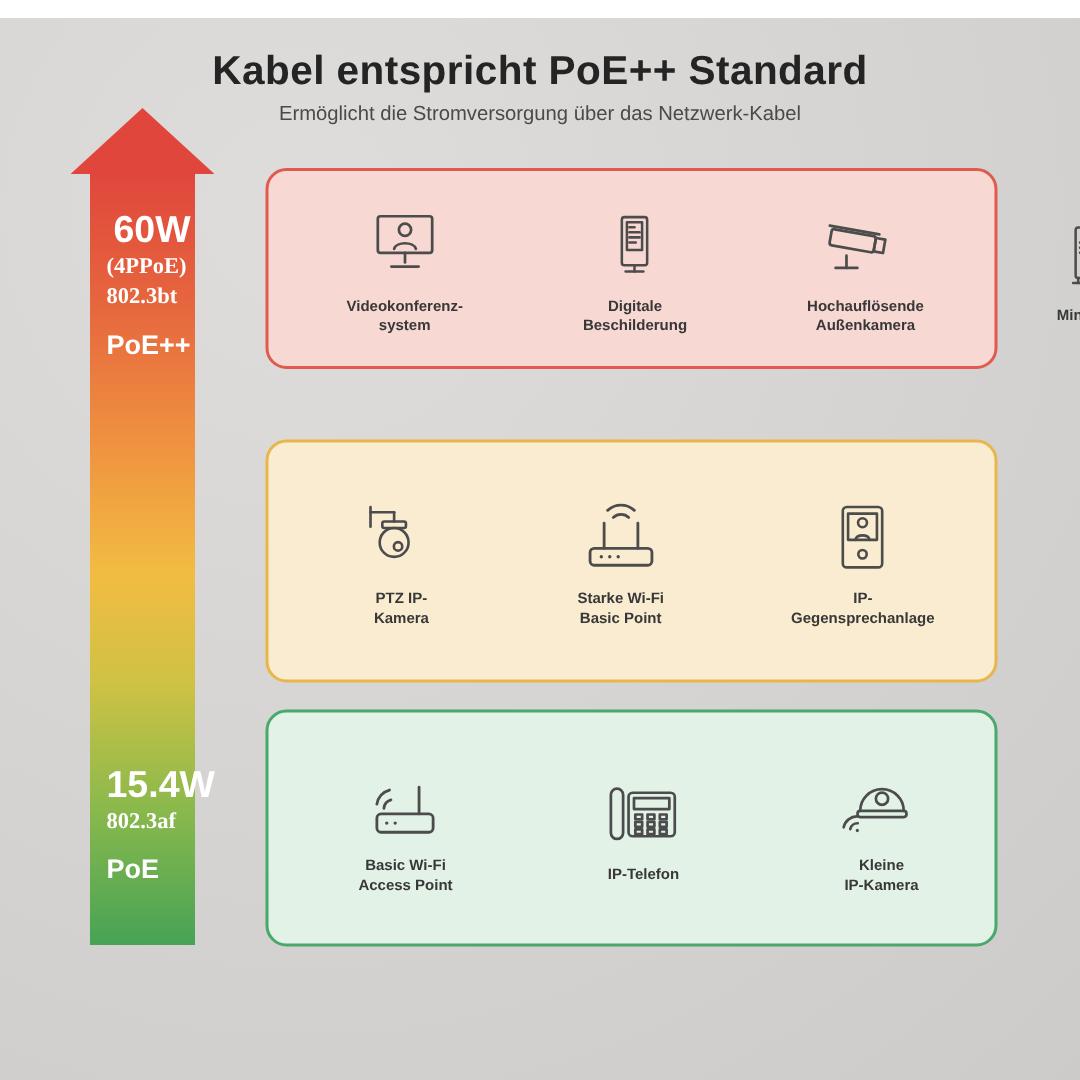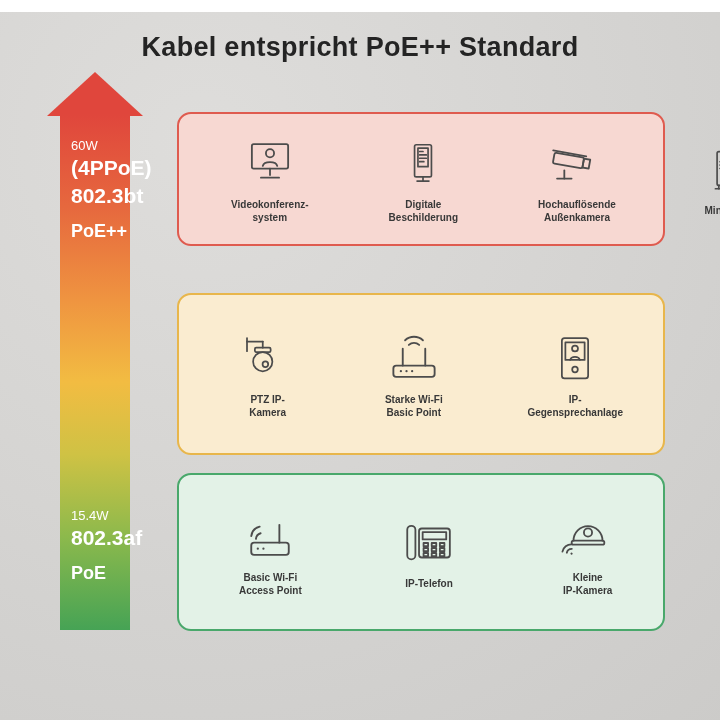--- a/index.html
+++ b/index.html
@@ -14,22 +14,22 @@
   .title{margin:0;padding-top:20px;font-size:27px;font-weight:700;color:#242424;letter-spacing:.3px;}
   .subtitle{margin:5px 0 0 0;font-size:13.5px;font-weight:500;color:#4a4a4a;}
   
   .arrow-head{position:absolute;left:47px;top:60px;width:96px;height:44px;
     clip-path:polygon(50% 0,100% 100%,0 100%);}
   .arrow-bar{position:absolute;left:60px;top:102px;width:70px;height:516px;}
   .tier-text{position:absolute;left:11px;color:#fff;}
   .tier-text.t1{top:24px;}
   .tier-text.t2{top:214px;}
   .tier-text.t3{top:394px;}
-  .watt{font-size:13px;font-weight:400;line-height:1.2;}
-  .std{font-size:21px;font-weight:600;line-height:1.35;}
+  .watt{font-size:25px;font-weight:700;line-height:1.2;text-align:right;}
+  .std{font-size:15px;font-weight:600;line-height:1.35;font-family:Liberation Serif, serif;}
   .poe{font-size:18px;font-weight:800;margin-top:11px;}
   
   .panel{position:absolute;left:177px;width:488px;border-radius:14px;display:flex;align-items:center;box-sizing:border-box;}
   .panel-1{top:100px;height:134px;justify-content:space-between;padding:0 12px;}
   .panel-2{top:281px;height:162px;justify-content:flex-start;padding-left:16px;gap:1px;}
   .panel-3{top:461px;height:158px;justify-content:flex-start;padding-left:16px;gap:8px;}
   .device{display:flex;flex-direction:column;align-items:center;width:92px;}
   .panel-1 .device{width:88px;}
   .panel-2 .device{width:100px;}
   .icon{height:54px;display:flex;align-items:flex-end;justify-content:center;margin-bottom:9px;}
@@ -38,20 +38,21 @@
   .dev-label{font-size:10px;font-weight:700;color:#383838;text-align:center;line-height:1.3;white-space:pre-line;}
   .bottom-bar{position:absolute;left:110px;bottom:0;width:500px;height:9px;border-radius:3px 3px 0 0;}
 </style>
 </head>
 <body>
 
 <div class="canvas">
 
   <div class="hdr">
     <h1 class="title">Kabel entspricht PoE++ Standard</h1>
+    <p class="subtitle">Ermöglicht die Stromversorgung über das Netzwerk-Kabel</p>
   </div>
 
   <div class="arrow-head" style="background:#e0463c"></div>
   <div class="arrow-bar" style="background:linear-gradient(180deg,#e0463c 0%,#e6683e 18%,#ef9440 36%,#f2bc42 52%,#cfc244 66%,#8cb94c 82%,#46a355 100%)">
     <div class="tier-text t1">
       <div class="watt">60W</div>
       <div class="std">(4PPoE)</div>
       <div class="std">802.3bt</div>
       <div class="poe">PoE++</div>
     </div>

